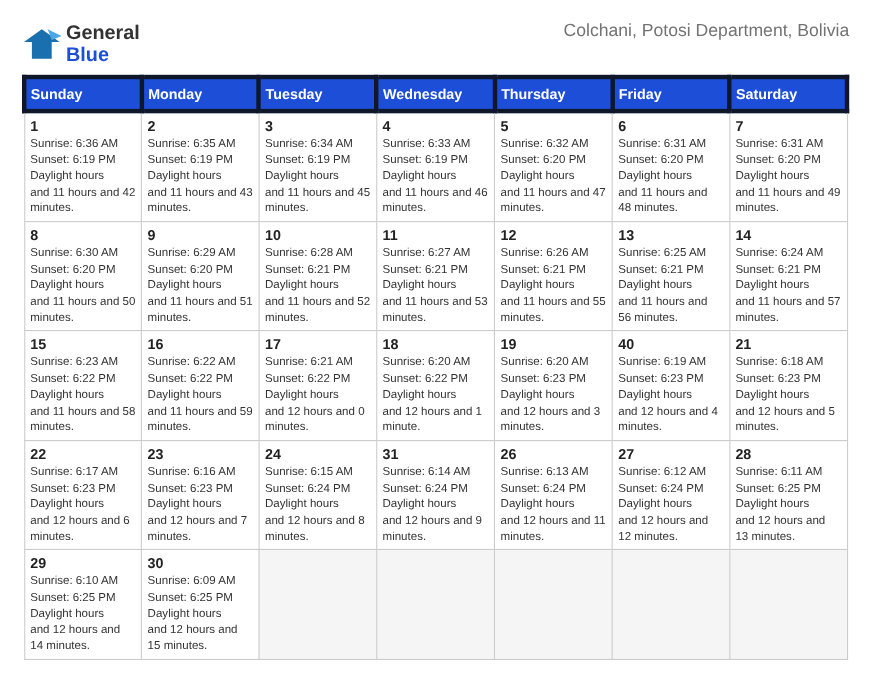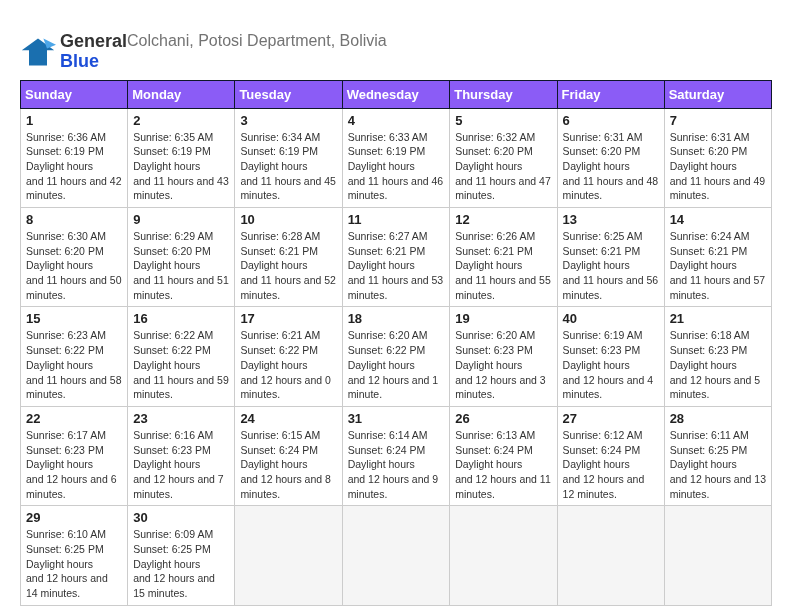--- a/index.html
+++ b/index.html
@@ -5,24 +5,23 @@
     * { box-sizing: border-box; margin: 0; padding: 0; }
     body {
       font-family: Arial, sans-serif;
       background: #fff;
       width: 792px;
       min-height: 612px;
       padding: 20px;
     }
     .header {
       display: flex;
-      justify-content: flex-start;
+      justify-content: space-between;
       align-items: flex-start;
       margin-bottom: 8px;
-      margin-top: 12px;
     }
     .logo {
       display: flex;
       align-items: center;
       gap: 4px;
     }
     .logo-text {
       font-size: 18px;
       font-weight: bold;
       color: #333;
@@ -46,27 +45,27 @@
     .subtitle {
       font-size: 16px;
       color: #737373;
     }
     .calendar {
       width: 100%;
       border-collapse: collapse;
       font-size: 11px;
     }
     .calendar th {
-      background: #8b5cf6;
+      background: #1d4ed8;
       color: #fff;
       padding: 6px 4px;
       text-align: left;
       font-size: 13px;
       font-weight: bold;
-      border: 1px solid #0f172a;
+      border: 4px solid #0f172a;
       margin-left: 33px;
     }
     .calendar td {
       border: 1px solid #ccc;
       vertical-align: top;
       padding: 4px 5px;
       width: 108px;
       min-height: 80px;
       background: #fff;
     }

